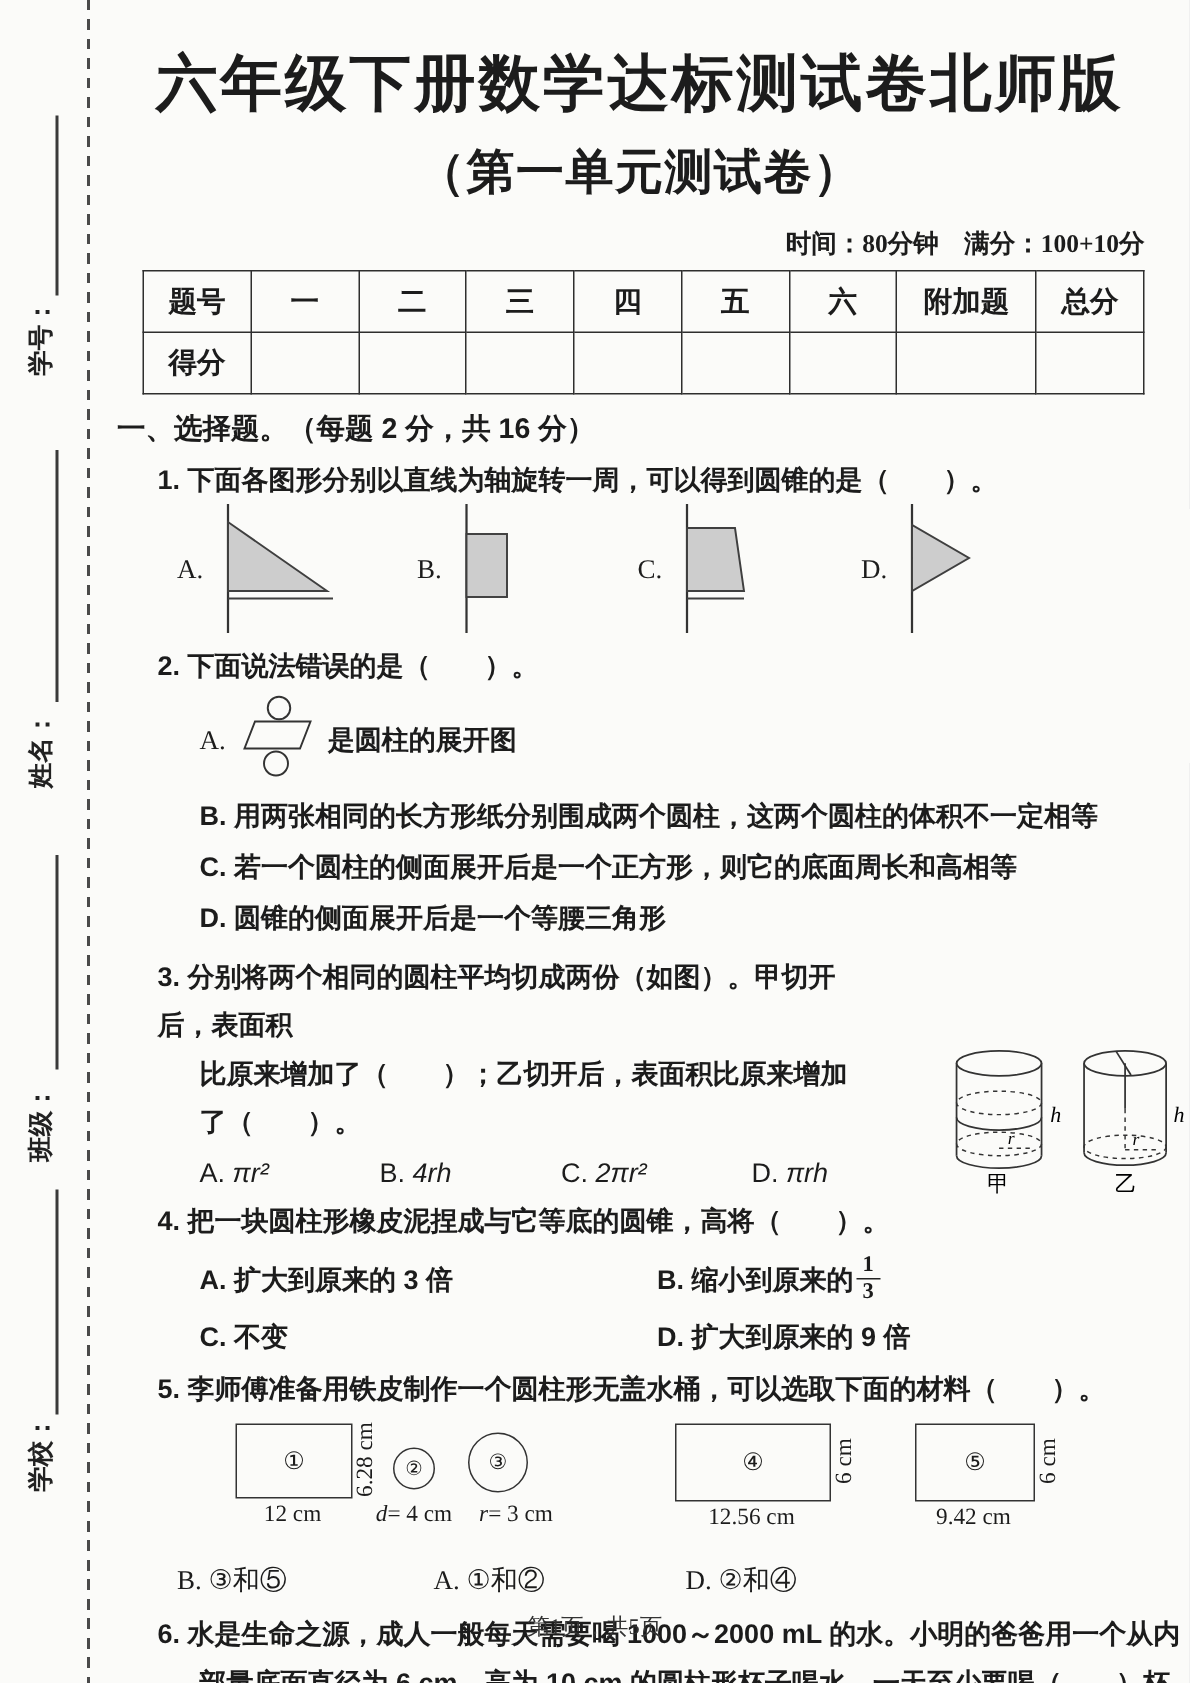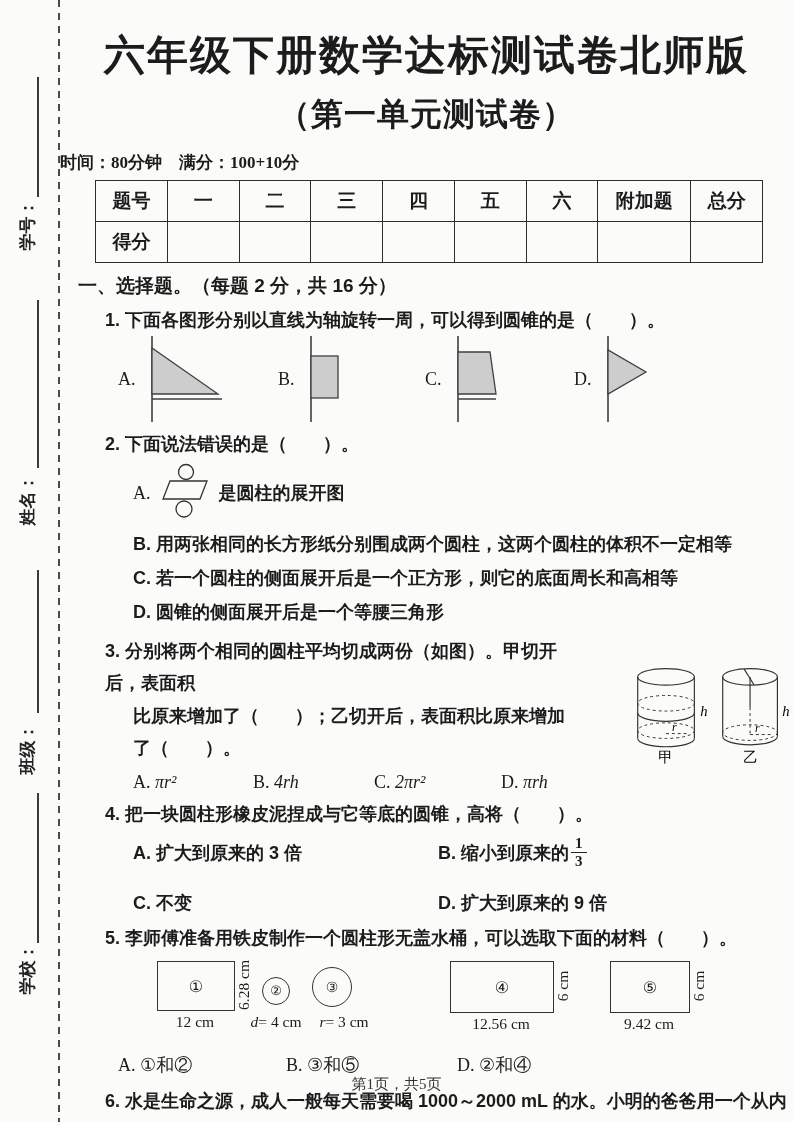--- a/index.html
+++ b/index.html
@@ -14,50 +14,50 @@
   .mf-line { position:absolute; left:37px; width:1.5px; background:#3a3a3a; }
   .mf-label { position:absolute; width:0; height:0; }
   .mf-label span { display:inline-block; white-space:nowrap;
     transform:translate(-50%,-50%) rotate(-90deg);
     font-family:"Liberation Sans","DejaVu Sans",sans-serif;
     font-size:17px; font-weight:600; color:#222; }
   
   .content { position:absolute; left:60px; top:0; width:733px; }
   h1.title { margin:28px 0 0; text-align:center; font-size:41px; font-weight:700; letter-spacing:2px; }
   h2.subtitle { margin:10px 0 0; text-align:center; font-size:32px; font-weight:700; letter-spacing:1px; }
-  .meta { margin-top:14px; text-align:left; font-size:17px; font-weight:600; }
+  .meta { margin-top:14px; text-align:right; padding-right:30px; font-size:17px; font-weight:600; }
   table.score { border-collapse:collapse; table-layout:fixed; width:668px; margin:6px 0 0 35px;
     font-family:Liberation Sans, sans-serif; }
   table.score th, table.score td { border:1.8px solid #2e2e2e; height:40px;
     text-align:center; font-size:19px; font-weight:600; padding:0; }
   .sec-head { margin:10px 0 0 18px; font-size:19px; font-weight:700;
     font-family:"Liberation Sans","DejaVu Sans",sans-serif; }
   .q { margin:8px 0 0 45px; font-size:18px; font-weight:700; line-height:1.45;
     font-family:"Liberation Sans","DejaVu Sans",sans-serif; }
   
   .q1-row { position:relative; height:88px; margin-top:2px; }
   .q1-item { position:absolute; top:0; display:flex; align-items:center; gap:6px; height:88px; }
   .opt-label { font-size:18px; }
   
   .q2a-row { margin:4px 0 0 73px; display:flex; align-items:center; gap:8px; height:64px; }
   .q2a-text { font-size:18px; font-weight:600; font-family:"Liberation Sans","DejaVu Sans",sans-serif; }
   .opt-line { margin:6px 0 0 73px; font-size:18px; font-weight:600; line-height:1.55;
     font-family:"Liberation Sans","DejaVu Sans",sans-serif; }
   
-  .q3-wrap { display:flex; margin-top:8px; align-items:center;gap:43px; }
+  .q3-wrap { display:flex; margin-top:8px; align-items:flex-end;gap:43px; }
   .q3-left { width:480px; margin-left:45px; font-size:18px; font-weight:700; line-height:1.8;
     font-family:"Liberation Sans","DejaVu Sans",sans-serif; }
   .q3-line2 { padding-left:28px; }
   .q3-opts { display:flex; margin:2px 0 0 28px; font-weight:400;
-    font-family:Liberation Serif, serif; }
+    font-family:Liberation Sans, sans-serif; }
   .q3-opt { display:inline-block; }
   .mathvar { font-style:italic; }
   
   .q4-grid { margin:0 0 0 73px; display:grid; grid-template-columns:305px auto;
-    font-size:18px; font-weight:600; row-gap:12px; align-items:center;
+    font-size:18px; font-weight:600; row-gap:0; align-items:center;
     font-family:"Liberation Sans","DejaVu Sans",sans-serif; }
   .frac { display:inline-block; vertical-align:middle; text-align:center; font-size:15px;
     line-height:1.15; margin-left:2px; font-family:"Liberation Serif","DejaVu Serif",serif; }
   .frac .num { display:block; border-bottom:1.4px solid #222; padding:0 4px; }
   .frac .den { display:block; }
   
   .q5-row { position:relative; height:86px; margin-top:4px; }
   .fig-rect { position:absolute; border:1.4px solid #333; display:flex; align-items:center; justify-content:center; }
   .fig-circle { position:absolute; border:1.4px solid #333; border-radius:50%;
     display:flex; align-items:center; justify-content:center; }
@@ -247,22 +247,22 @@
       <div class="dim-h" style="left:503px;top:31px;"><span>6 cm</span></div>
       <div class="dim-w" style="left:441px;top:60px;">12.56 cm</div>
 
       <div class="fig-rect" style="left:550px;top:6px;width:78px;height:50px;">
         <span class="fig-num">⑤</span>
       </div>
       <div class="dim-h" style="left:639px;top:31px;"><span>6 cm</span></div>
       <div class="dim-w" style="left:589px;top:60px;font-family:Liberation Serif, serif;">9.42 cm</div>
     </div>
     <div class="opts-row">
+      <span style="width:171px;">B. ③和⑤</span>
       <span style="width:168px;">A. ①和②</span>
-      <span style="width:171px;">B. ③和⑤</span>
       <span>D. ②和④</span>
     </div>
 
     <div class="q6-lines">
       <div>6. 水是生命之源，成人一般每天需要喝 1000～2000 mL 的水。小明的爸爸用一个从内</div>
       <div class="q6-cont">部量底面直径为 6 cm、高为 10 cm 的圆柱形杯子喝水，一天至少要喝（　　）杯水才能</div>
 
     </div>
 
   </div>

